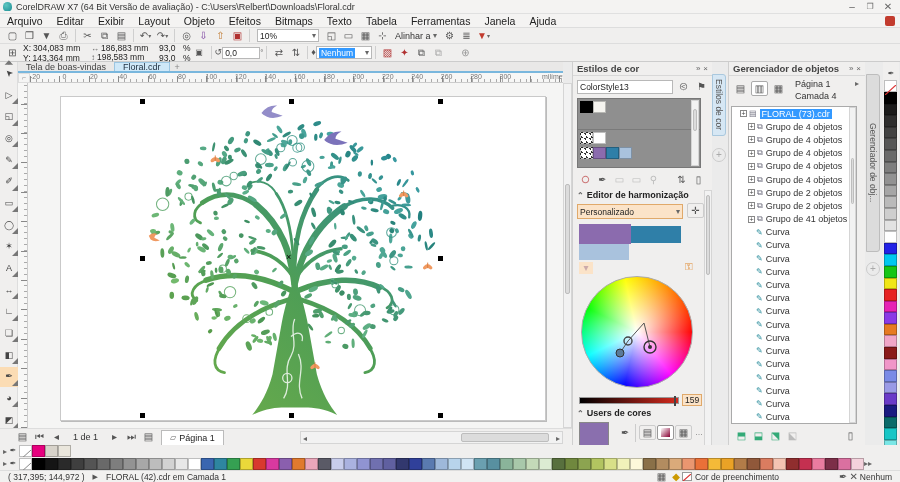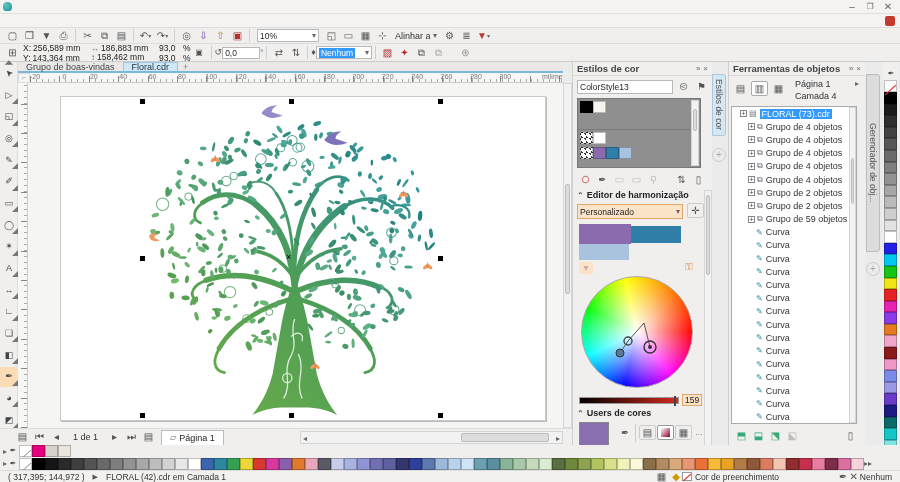--- a/index.html
+++ b/index.html
@@ -21,27 +21,42 @@
   .ruler-lbl{position:absolute;top:0;font-size:7px;color:#777;transform:translateX(-50%)}
   .scroll{background:#f2f2f2;border:1px solid #d5d5d5}
   .thumb{background:#dcdcdc;border:1px solid #bdbdbd;border-radius:2px}
   .mini{font-size:8px;color:#666}
 </style>
 </head>
 <body>
 
 <div class="abs flex" style="left:0;top:0;width:900px;height:14px;background:#f4f3f2;border-bottom:1px solid #e0e0e0;padding:0 3px">
   <span style="width:9px;height:9px;border-radius:50% 50% 40% 40%;background:radial-gradient(circle at 35% 35%,#5ec6c0,#1d8f96);margin-right:4px;flex:none"></span>
+  <span style="font-size:9px;color:#333;white-space:nowrap">CorelDRAW X7 (64 Bit Versão de avaliação) - C:\Users\Relbert\Downloads\Floral.cdr</span>
   <span style="flex:1"></span>
   <span class="ic" style="width:18px;font-size:10px;color:#666">–</span>
   <span class="ic" style="width:18px;font-size:8px;color:#666">❐</span>
   <span class="ic" style="width:18px;font-size:10px;color:#666">✕</span>
 </div>
 
 <div class="abs flex" style="left:0;top:14px;width:900px;height:14px;background:#f4f3f2;border-bottom:1px solid #ddd">
+  <div id="menu-items" class="flex" style="height:100%">
+      <span class="menu-item">Arquivo</span>
+      <span class="menu-item">Editar</span>
+      <span class="menu-item">Exibir</span>
+      <span class="menu-item">Layout</span>
+      <span class="menu-item">Objeto</span>
+      <span class="menu-item">Efeitos</span>
+      <span class="menu-item">Bitmaps</span>
+      <span class="menu-item">Texto</span>
+      <span class="menu-item">Tabela</span>
+      <span class="menu-item">Ferramentas</span>
+      <span class="menu-item">Janela</span>
+      <span class="menu-item">Ajuda</span>
+    </div>
   <span style="flex:1"></span>
   <span style="width:10px;height:10px;border-radius:2px;background:#c23b2e;margin-right:5px"></span>
 </div>
 
 <div class="abs flex" style="left:0;top:28px;width:900px;height:16px;background:#f0efee;border-bottom:1px solid #ddd;padding-left:4px">
   <div id="std-icons" class="flex">
       <span class="ic tbtn">▢</span>
       <span class="ic tbtn">❒</span>
       <span class="ic tbtn">▼</span>
       <span class="ic tbtn">⎙</span>
@@ -75,35 +90,35 @@
       <span class="ic tbtn">≣</span>
       <span class="ic tbtn" style="color: rgb(194, 59, 46);">▼<span class="mini" style="font-size: 6px;">▾</span></span>
     </div>
 </div>
 
 <div class="abs flex" style="left:0;top:44px;width:900px;height:18px;background:#f0efee;border-bottom:1px solid #ccc;padding-left:4px;font-size:8.5px">
   <span class="ic tbtn">⊞</span>
   <div style="margin-left:2px">
     <div class="flex">
         <span>X:</span>
-        <span class="fld" style="width:52px;height:8px;border:none;background:transparent">256,589 mm</span>
+        <span class="fld" style="width:52px;height:8px;border:none;background:transparent">304,083 mm</span>
       </div>
     <div class="flex">
         <span>Y:</span>
         <span class="fld" style="width:52px;height:8px;border:none;background:transparent">143,364 mm</span>
       </div>
   </div>
   <div style="margin-left:8px">
     <div class="flex">
         <span class="mini">↔</span>
         <span class="fld" style="width:52px;height:8px;border:none;background:transparent">186,883 mm</span>
       </div>
     <div class="flex">
         <span class="mini">↕</span>
-        <span class="fld" style="width:52px;height:8px;border:none;background:transparent">158,462 mm</span>
+        <span class="fld" style="width:52px;height:8px;border:none;background:transparent">198,583 mm</span>
       </div>
   </div>
   <div style="margin-left:6px;text-align:right">
     <div class="flex">
         <span class="fld" style="width:26px;height:8px;border:none;background:transparent">93,0</span>
         <span>%</span>
       </div>
     <div class="flex">
         <span class="fld" style="width:26px;height:8px;border:none;background:transparent">93,0</span>
         <span>%</span>
@@ -125,21 +140,21 @@
     </div>
   <span class="sep"></span>
   <span class="ic tbtn" style="color:#b03030">▨</span>
   <span class="ic tbtn" style="color:#b03030">✦</span>
   <span class="ic tbtn">⧉</span>
   <span class="ic tbtn" style="color:#aaa">⧉</span>
   <span class="ic tbtn" style="margin-left:10px;color:#999">⊕</span>
 </div>
 
 <div class="abs flex" style="left:18px;top:62px;width:545px;height:11px;background:#e9e8e7;border-bottom:2px solid #79b7dd;font-size:9px">
-  <span style="padding:0 8px;color:#444">Grupo de boas-vindas</span>
+  <span style="padding:0 8px;color:#444">Tela de boas-vindas</span>
   <span style="padding:0 8px;background:#cfe8f8;color:#234;border:1px solid #9cc6e2;border-bottom:none;height:100%;display:flex;align-items:center">Floral.cdr</span>
   <span style="padding:0 5px;color:#888">+</span>
 </div>
 
 <div class="abs" style="left:18px;top:73px;width:12px;height:10px;background:#f5f5f4;border:1px solid #ddd;font-size:7px;color:#999;text-align:center">⌐</div>
 <div class="abs" id="h-ruler" style="left:30px;top:73px;width:533px;height:10px;background:#f7f7f6;border-bottom:1px solid #ccc;overflow:hidden">
   <div class="abs" style="left:0;bottom:0;width:100%;height:3px;background:repeating-linear-gradient(90deg,#aaa 0 1px,transparent 1px 5.9px)"></div>
   <div class="abs" style="left:0;bottom:0;width:100%;height:6px;background:repeating-linear-gradient(90deg,#888 0 1px,transparent 1px 29.4px)"></div>
 <span class="ruler-lbl" style="left: 5px;">-20</span>
     <span class="ruler-lbl" style="left: 34.4px;">0</span>
@@ -686,21 +701,21 @@
   <div class="abs scroll" style="right:0;top:128px;width:8px;height:266px">
       <div class="thumb abs" style="left:1px;top:4px;width:4px;height:80px"></div>
     </div>
 </div>
 
 <div class="abs vtab" style="left:712px;top:74px;height:62px;background:#d6e7f4;border-color:#a9c8de">Estilos de cor</div>
 <span class="ic abs" style="left:712px;top:148px;width:14px;height:14px;border:1px solid #ccc;border-radius:50%;color:#aaa">+</span>
 
 <div class="abs dock" style="left:728px;top:62px;width:137px;height:395px">
   <div class="dockhead">
-      <span style="font-weight:bold">Ferramentas de objetos</span>
+      <span style="font-weight:bold">Gerenciador de objetos</span>
       <span style="flex:1"></span>
       <span class="mini">»</span>
       <span class="mini" style="margin-left:3px">×</span>
     </div>
   <span class="ic tbtn abs" style="left:3px;top:19px">▤</span>
   <span class="ic tbtn abs" style="left:22px;top:19px;border-color:#aaa;background:#fff">▥</span>
   <span class="ic tbtn abs" style="left:41px;top:19px">▦</span>
   <span class="abs" style="left:66px;top:17px;font-size:9px;color:#333">Página 1</span>
   <span class="abs" style="left:66px;top:29px;font-size:9px;color:#333">Camada 4</span>
   <span class="mini abs" style="left:126px;top:17px">▸</span>
@@ -741,21 +756,21 @@
         <span>Grupo de 2 objetos</span>
       </div>
       <div class="treerow" style="padding-left: 16px;">
         <span class="expander">+</span>
         <span style="font-size: 8px; margin-right: 3px; color: rgb(102, 102, 119);">⧉</span>
         <span>Grupo de 2 objetos</span>
       </div>
       <div class="treerow" style="padding-left: 16px;">
         <span class="expander">+</span>
         <span style="font-size: 8px; margin-right: 3px; color: rgb(102, 102, 119);">⧉</span>
-        <span>Grupo de 59 objetos</span>
+        <span>Grupo de 41 objetos</span>
       </div>
       <div class="treerow" style="padding-left: 24px;">
         <span style="font-size: 8px; margin-right: 3px; color: rgb(46, 143, 158);">✎</span>
         <span>Curva</span>
       </div>
       <div class="treerow" style="padding-left: 24px;">
         <span style="font-size: 8px; margin-right: 3px; color: rgb(46, 143, 158);">✎</span>
         <span>Curva</span>
       </div>
       <div class="treerow" style="padding-left: 24px;">

